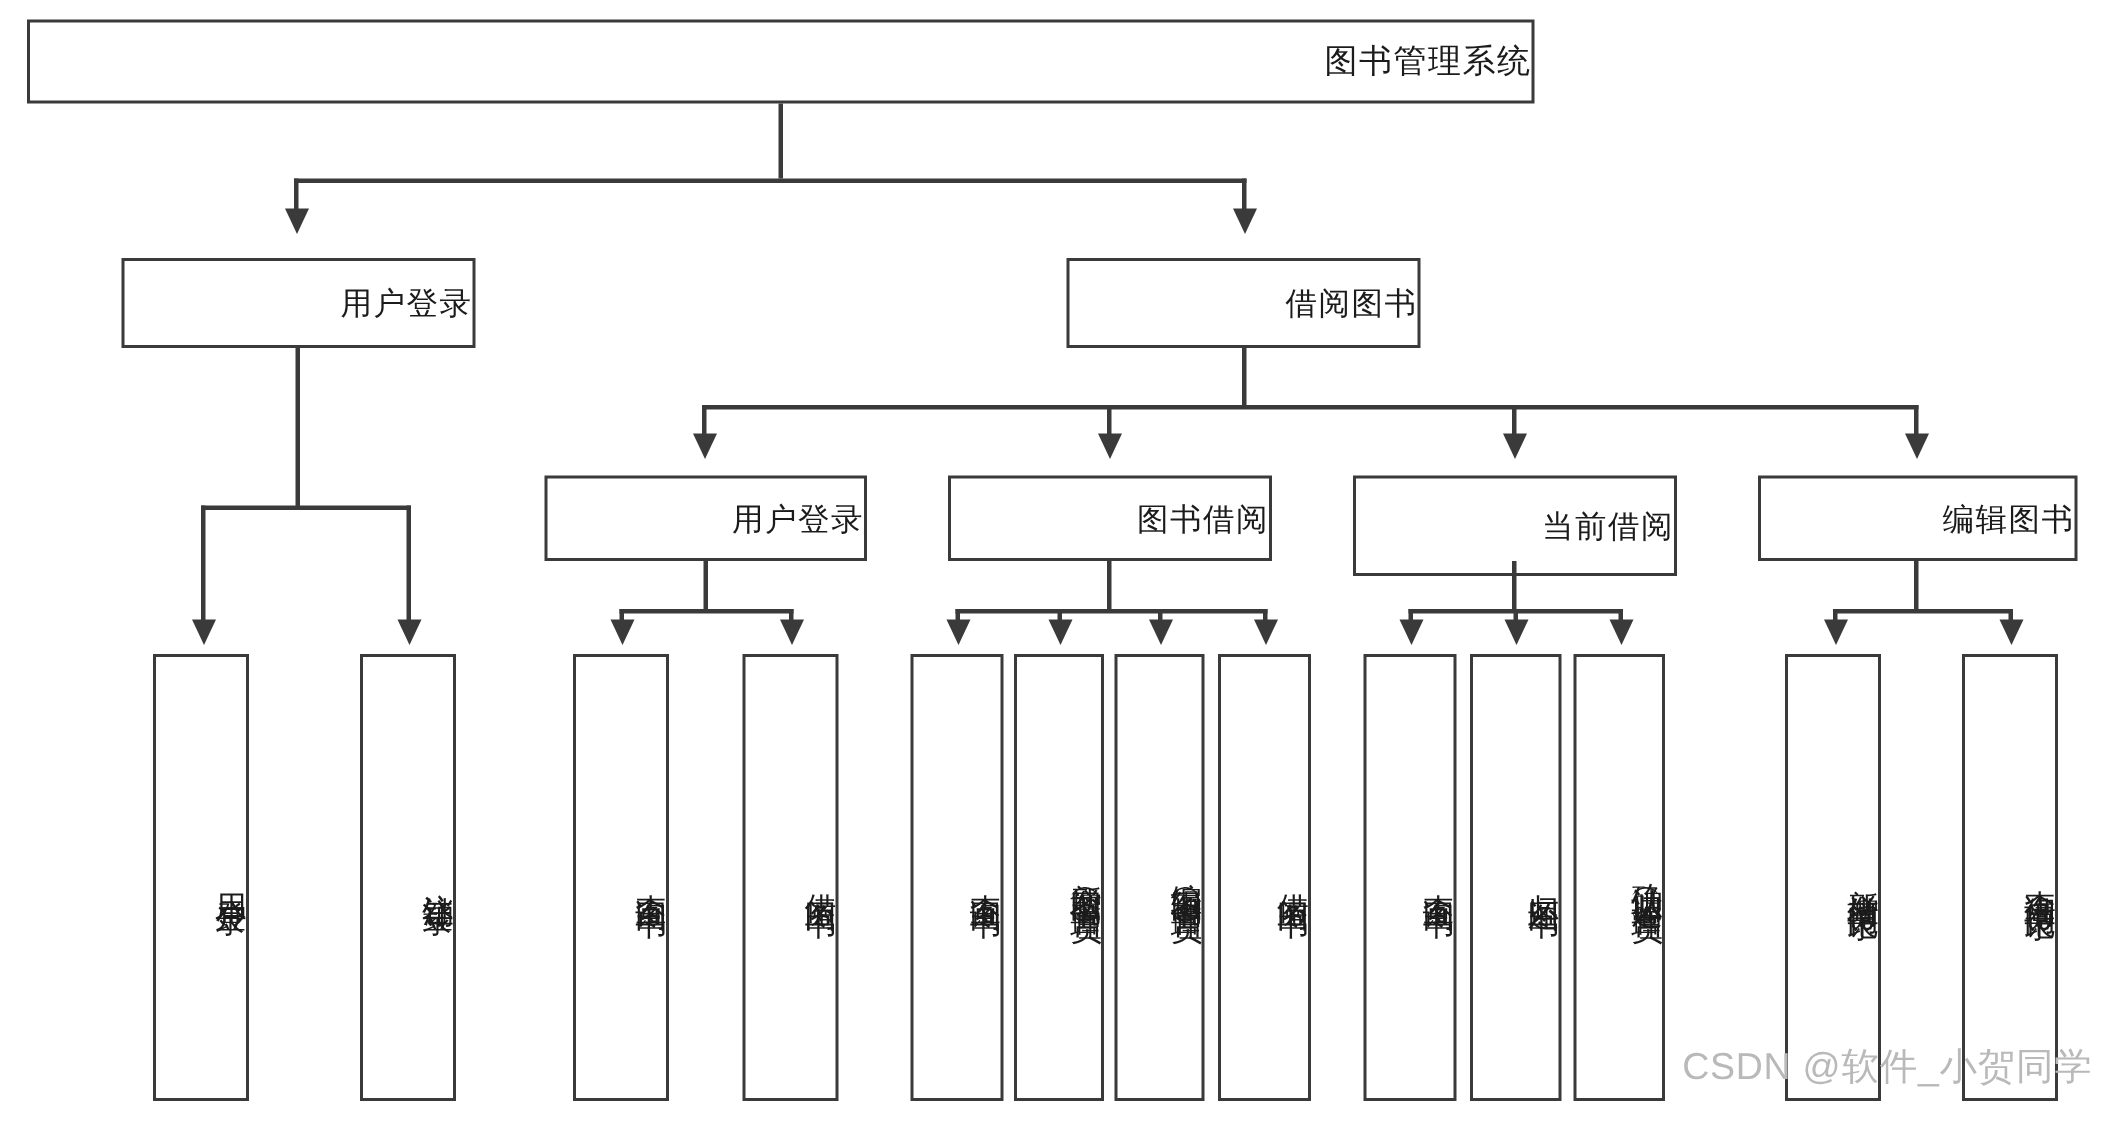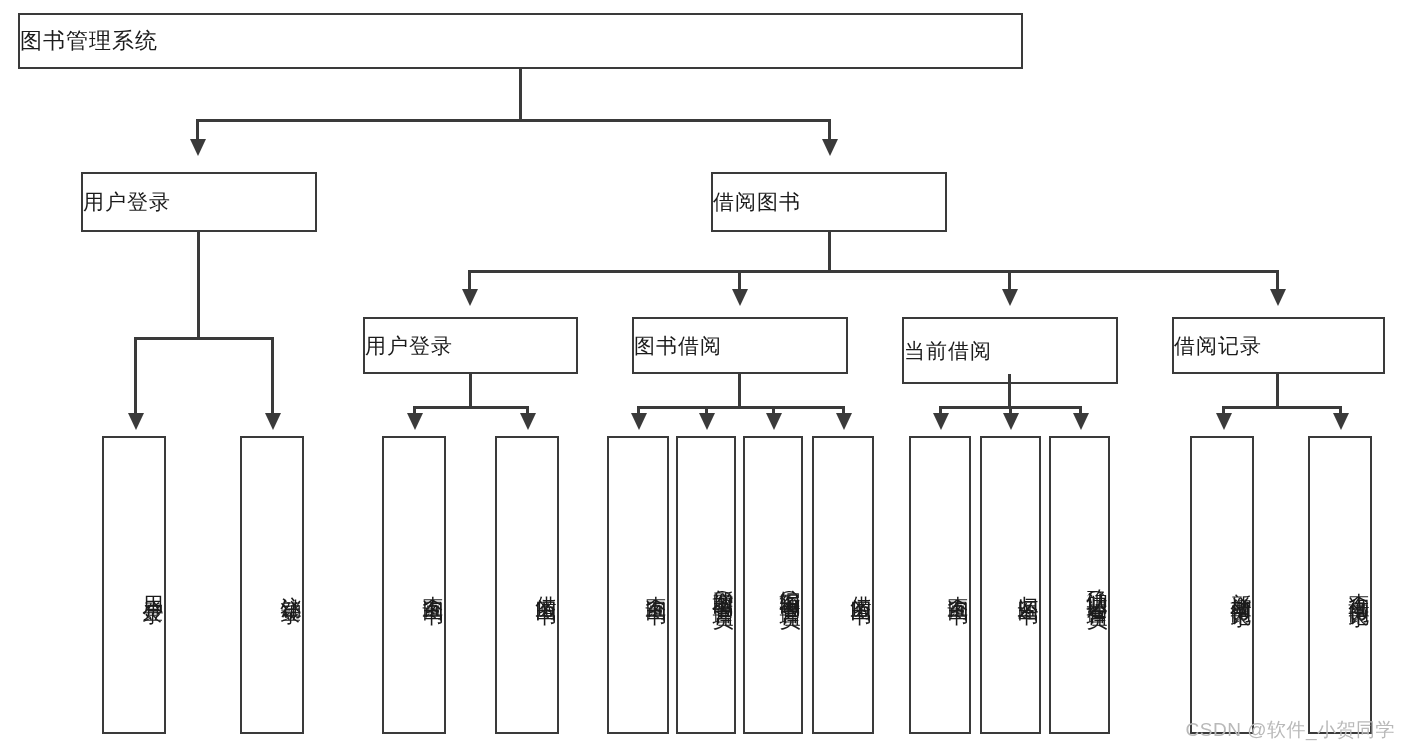--- a/index.html
+++ b/index.html
@@ -18,21 +18,21 @@
     overflow: hidden;
   }
   
   .node {
     position: absolute;
     box-sizing: border-box;
     background: #ffffff;
     border: 2px solid #3a3a3a;
     display: flex;
     align-items: center;
-    justify-content: flex-start;
+    justify-content: flex-end;
     color: #1b1b1b;
   }
   .node.h {
     font-size: 21px;
     letter-spacing: 1px;
   }
   .node.v {
     writing-mode: vertical-rl;
     text-orientation: upright;
     font-size: 21px;
@@ -63,22 +63,22 @@
     width: 0;
     height: 0;
     border-left: 8px solid transparent;
     border-right: 8px solid transparent;
     border-top: 17px solid #3a3a3a;
   }
   
   #watermark {
     position: absolute;
     right: 10px;
-    bottom: 4px;
-    font-size: 19px;
+    bottom: 20px;
+    font-size: 25px;
     color: #b9b9b9;
     white-space: nowrap;
     letter-spacing: 0.5px;
   }
 </style>
 </head>
 <body>
 
 <div id="canvas">
 
@@ -122,21 +122,21 @@
   <div class="node h" style="left:363px; top:317px; width:215px; height:57px;">
     <span>用户登录</span>
   </div>
   <div class="node h" style="left:632px; top:317px; width:216px; height:57px;">
     <span>图书借阅</span>
   </div>
   <div class="node h" style="left:902px; top:317px; width:216px; height:67px;">
     <span>当前借阅</span>
   </div>
   <div class="node h" style="left:1172px; top:317px; width:213px; height:57px;">
-    <span>借阅记录</span>
+    <span>编辑图书</span>
   </div>
 
   <div class="seg vline" style="left:469px; top:374px; width:3px; height:34px;"></div>
   <div class="seg hline" style="left:413px; top:406px; width:116px; height:3px;"></div>
   <div class="seg vline" style="left:413px; top:406px; width:3px; height:9px;"></div>
   <div class="arrow" style="left:407px; top:413px;"></div>
   <div class="seg vline" style="left:526px; top:406px; width:3px; height:9px;"></div>
   <div class="arrow" style="left:520px; top:413px;"></div>
 
   <div class="seg vline" style="left:738px; top:374px; width:3px; height:34px;"></div>

